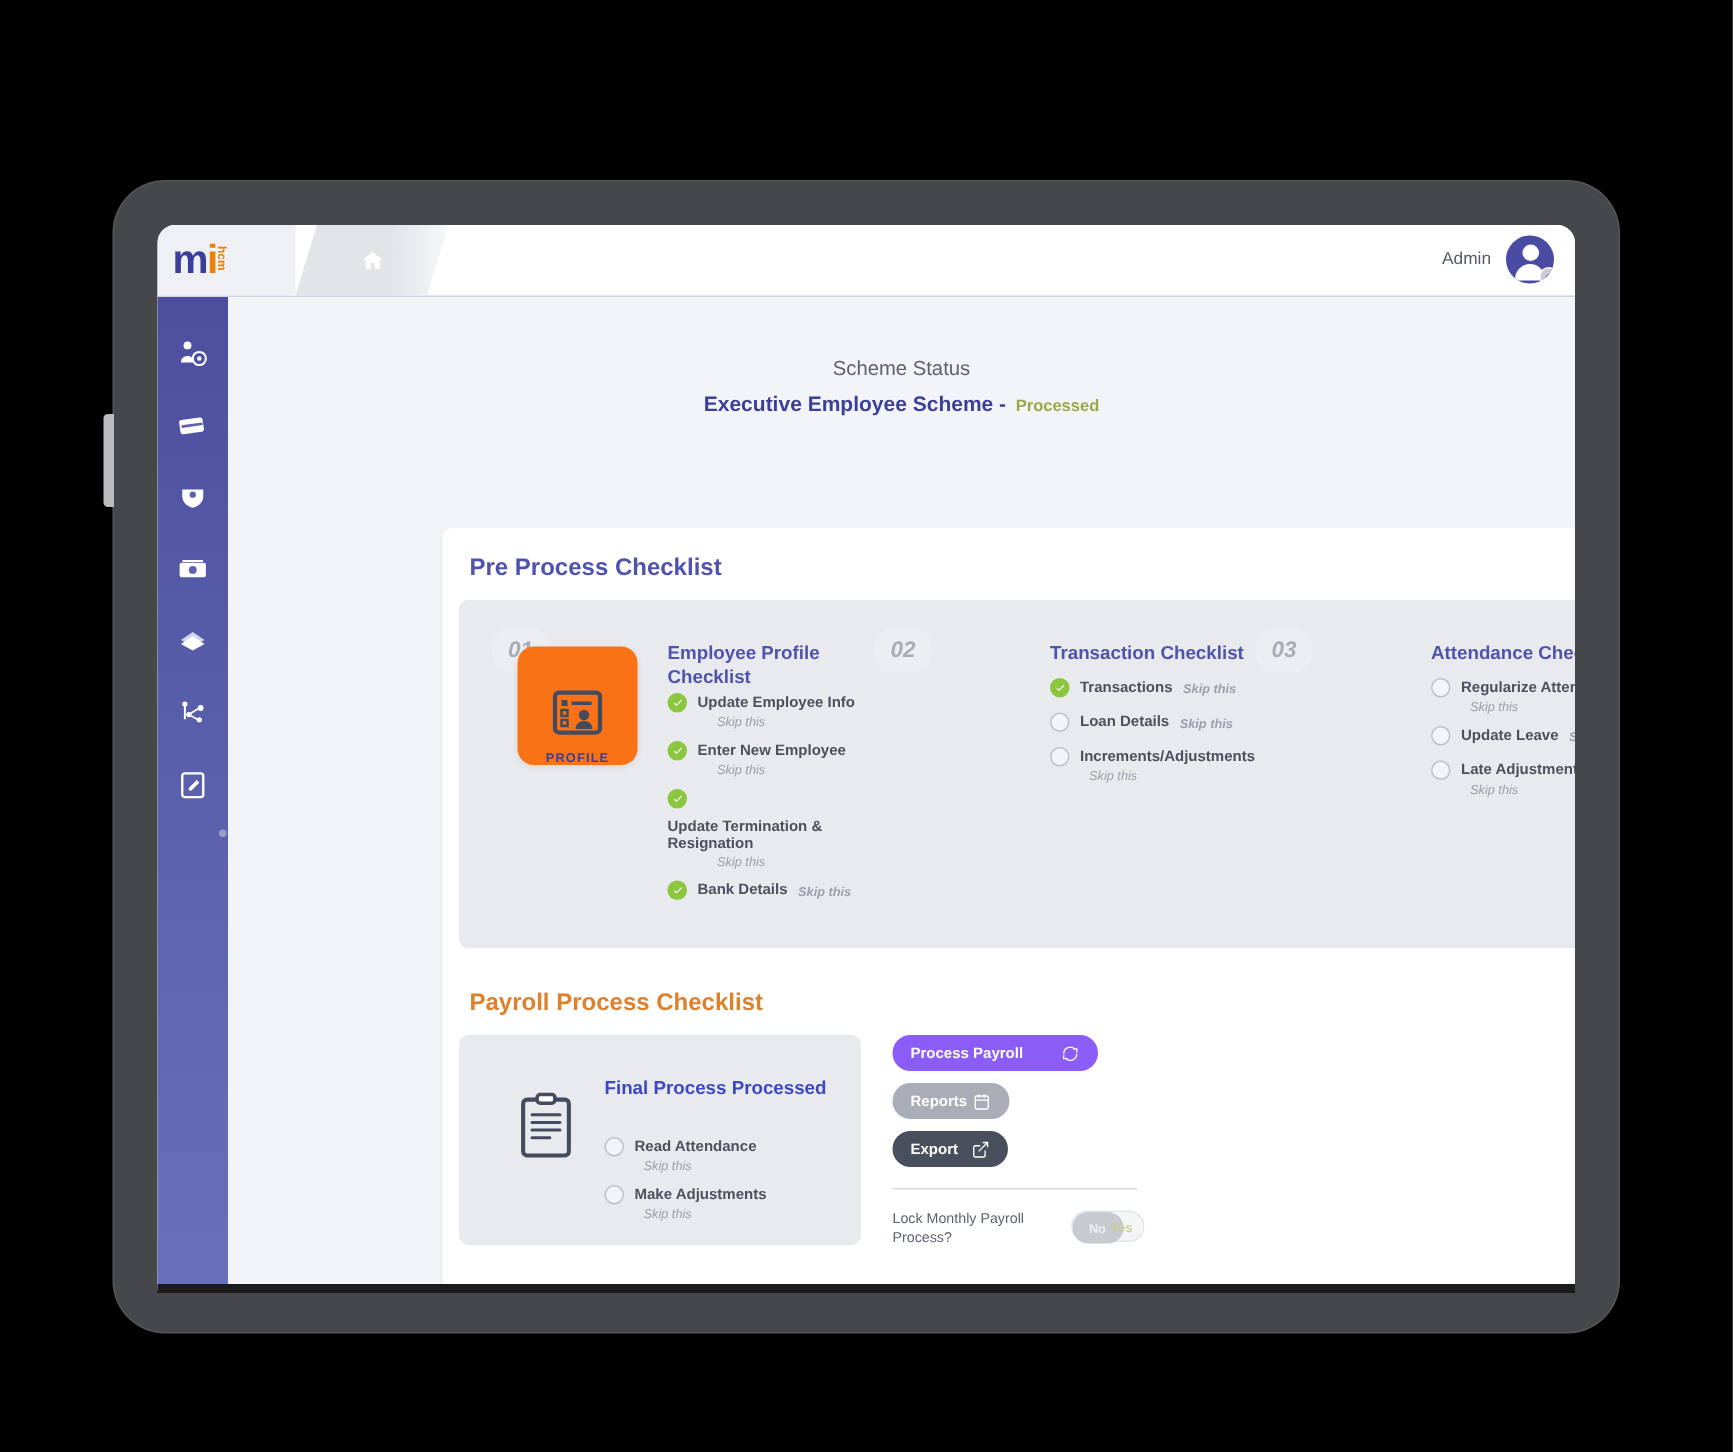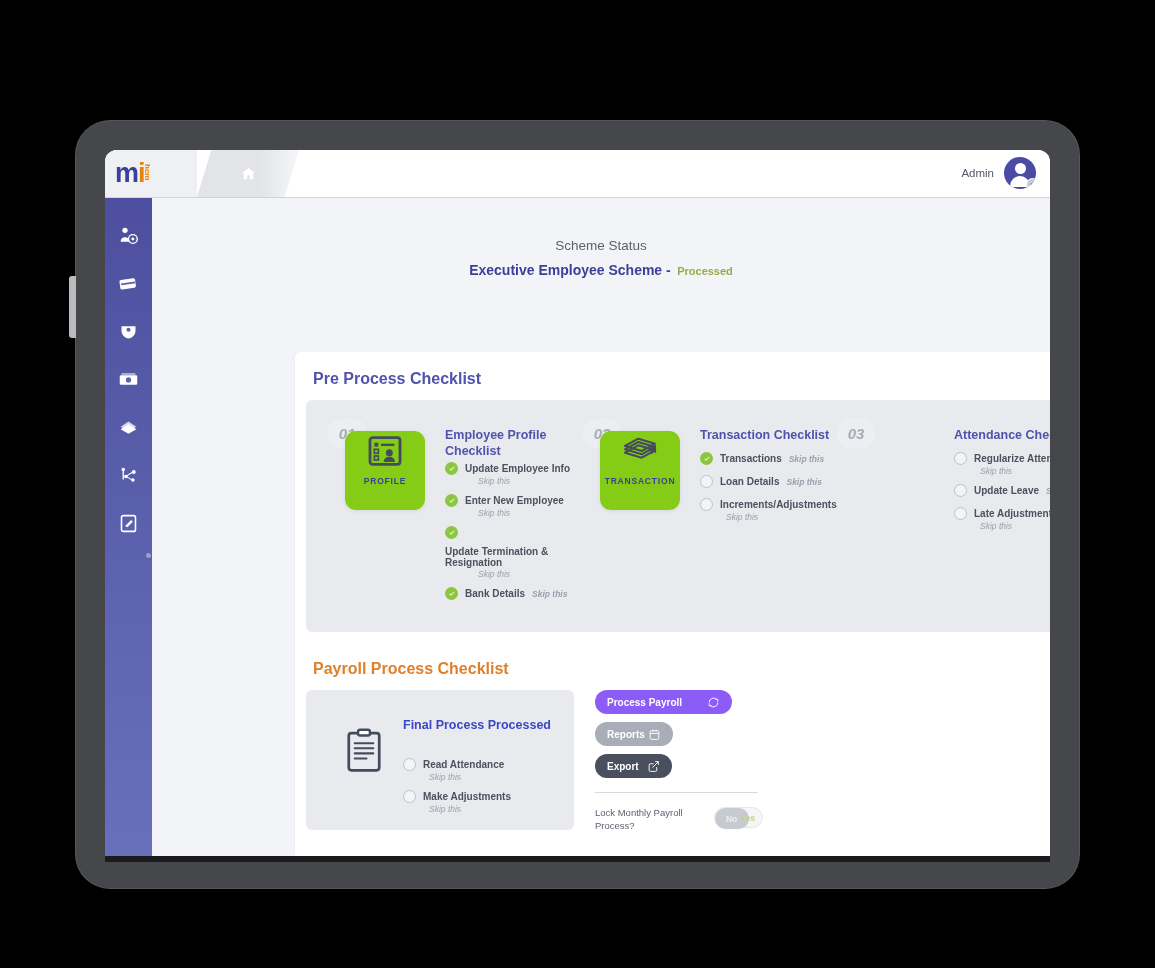--- a/index.html
+++ b/index.html
@@ -141,24 +141,24 @@
 
   #pre-panel {
     position: absolute; left: 11px; top: 48px;
     width: 800px; height: 232px;
     background: #e9eaee; border-radius: 6px;
   }
 
   .step-card {
     position: absolute; top: 31px;
     width: 80px; height: 79px;
-    background: #84cc16; border-radius: 11px;
+    background: #f97316; border-radius: 11px;
     box-shadow: 0 1px 4px rgba(0,0,0,.08);
     display: flex; flex-direction: column;
-    align-items: center; justify-content: flex-start; gap: 5px;
+    align-items: center; justify-content: flex-end; gap: 5px;
   }
   .step-num {
     position: absolute; top: 19px;
     width: 38px; height: 29px;
     background: #eceef1; border-radius: 12px;
     display: flex; align-items: center; justify-content: center;
     font-size: 15px; font-style: italic; font-weight: bold; color: #a8adb8;
   }
   .step-card svg { width: 40px; height: 40px; }
   .step-label {
@@ -381,31 +381,20 @@
                 <svg viewBox="0 0 24 24">
                   <path d="M9 17l-5-5 1.6-1.6L9 13.8l9.4-9.4L20 6z"></path>
                 </svg>
               </span>
             <span class="cl-text">Bank Details</span>
             <span class="cl-skip">Skip this</span>
           </div>
         </div>
 
         <div class="step-num" style="left:277px;">02</div>
-        <div class="step-card" style="left:294px;">
-          <svg viewBox="0 0 24 24">
-            <g fill="none" stroke="#454b5e" stroke-width="1.3" stroke-linejoin="round">
-              <path d="M3 13l8-4.4 10 3-8 4.4z"></path>
-              <path d="M3 11l8-4.4 10 3-8 4.4z"></path>
-              <path d="M3 9l8-4.4 10 3L13 12z"></path>
-              <path d="M19 9.2v4.5M21 8.6v4.5"></path>
-            </g>
-          </svg>
-          <span class="step-label">TRANSACTION</span>
-        </div>
         <div class="cl-head" style="left:394px; top:28px; width:150px;">Transaction Checklist</div>
         <div class="cl-list" style="left:394px; top:52px; width:150px;">
           <div class="cl-row" style="margin-bottom:10px">
             <span class="cl-mark done">
                 <svg viewBox="0 0 24 24">
                   <path d="M9 17l-5-5 1.6-1.6L9 13.8l9.4-9.4L20 6z"></path>
                 </svg>
               </span>
             <span class="cl-text">Transactions</span>
             <span class="cl-skip">Skip this</span>

